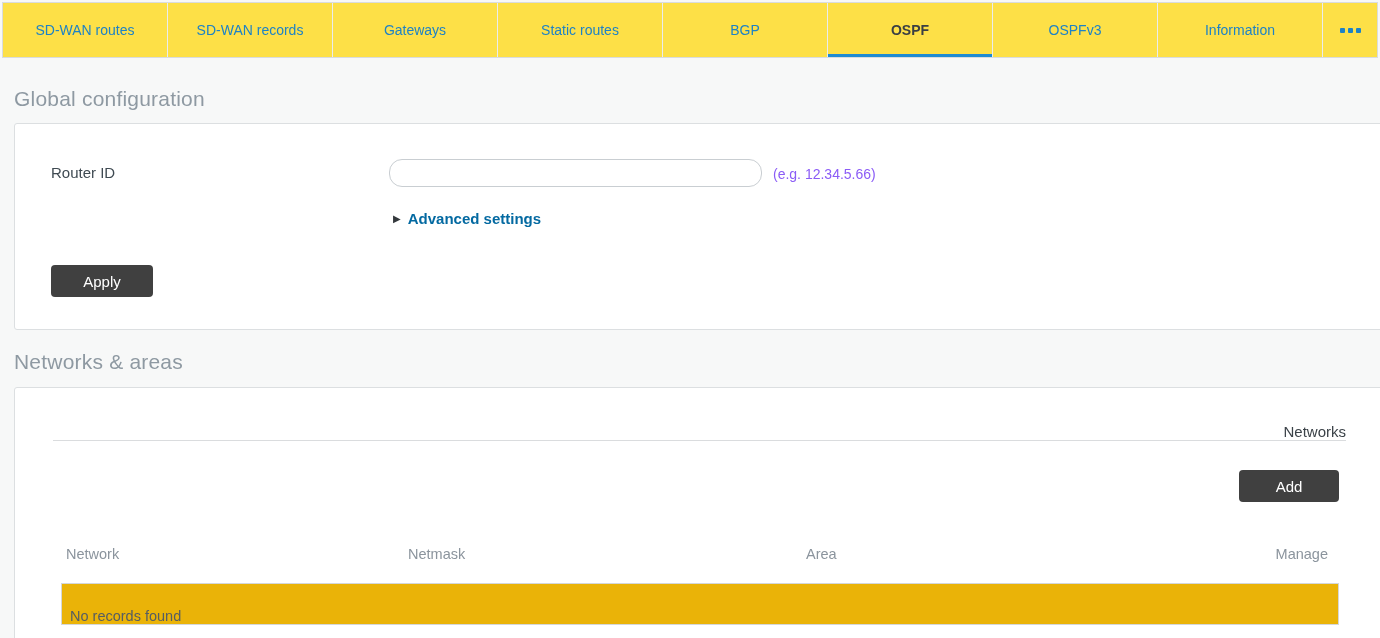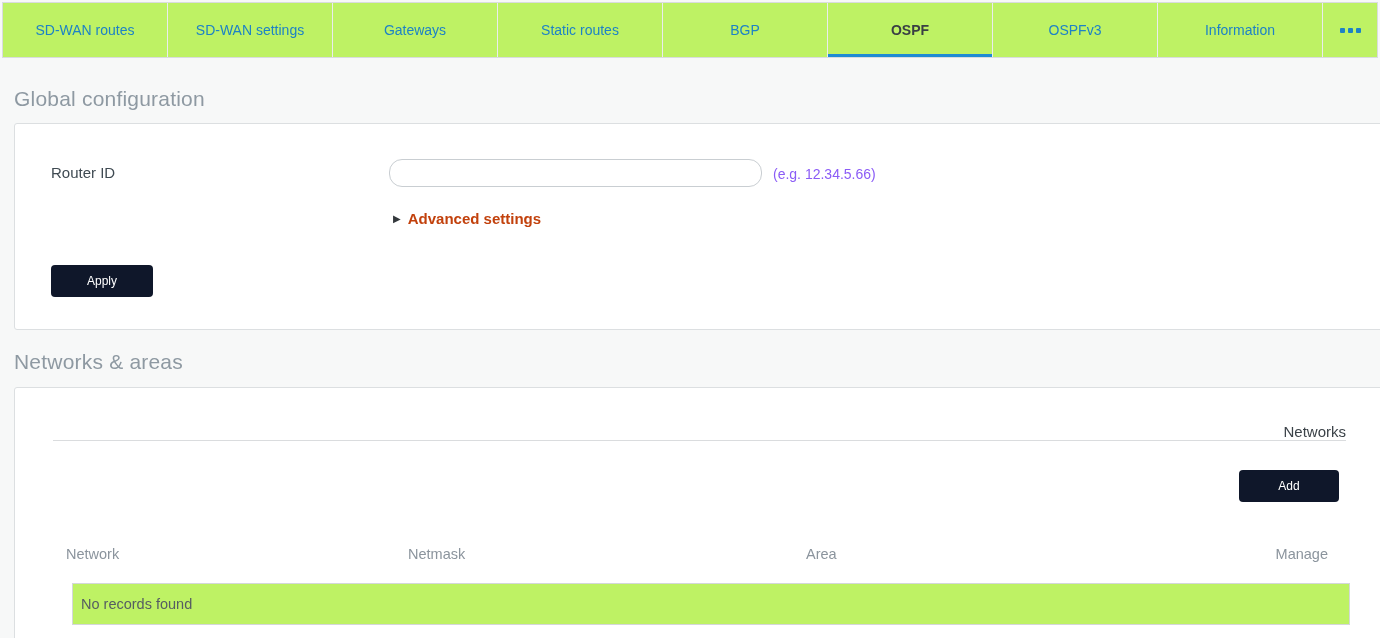--- a/index.html
+++ b/index.html
@@ -6,21 +6,21 @@
   html, body {
     width: 1380px; height: 638px;
     overflow: hidden;
     background: #f7f8f8;
     font-family: "Liberation Sans", sans-serif;
   }
 
   
   .tabbar {
     margin: 2px 2px 0 2px;
-    background: #bef264;
+    background: #fde047;
     border: 1px solid #d9dcde;
     display: flex;
     height: 56px;
     align-items: stretch;
   }
   .tab {
     flex: 1 1 0;
     display: flex;
     align-items: center;
     justify-content: center;
@@ -106,29 +106,29 @@
     cursor: pointer;
   }
   .advanced-caret {
     font-size: 10px;
     color: #33383c;
     margin-right: 7px;
   }
   .advanced-label {
     font-size: 15px;
     font-weight: 700;
-    color: #c2410c;
+    color: #0369a1;
   }
   .btn {
     display: inline-block;
-    background: #0f172a;
+    background: #404040;
     color: #ffffff;
     border: none;
     border-radius: 4px;
-    font-size: 12px;
+    font-size: 15px;
     font-family: "Liberation Sans", sans-serif;
     cursor: pointer;
   }
   .btn-apply {
     margin-top: 38px;
     width: 102px;
     height: 32px;
   }
 
   
@@ -156,39 +156,39 @@
     margin-top: 44px;
     font-size: 14.5px;
     font-weight: 400;
     color: #8b949d;
   }
   .th-network { width: 355px; padding-left: 13px; }
   .th-netmask { width: 398px; }
   .th-area    { flex: 1; }
   .th-manage  { width: 130px; text-align: right; padding-right: 14px; }
   .empty-row {
-    margin-left: 19px;
+    margin-left: 8px;
     margin-top: 21px;
     width: 1278px;
     height: 42px;
     border: 1px solid #d4d7d9;
     display: flex;
-    align-items: center;
+    align-items: flex-end;
     padding-left: 8px;
     font-size: 14.5px;
     color: #565d62;
-    background: #bef264;
+    background: #eab308;
   }
 </style>
 </head>
 <body>
 
 <div class="tabbar">
   <div class="tab">SD-WAN routes</div>
-  <div class="tab">SD-WAN settings</div>
+  <div class="tab">SD-WAN records</div>
   <div class="tab">Gateways</div>
   <div class="tab">Static routes</div>
   <div class="tab">BGP</div>
   <div class="tab active">OSPF</div>
   <div class="tab">OSPFv3</div>
   <div class="tab">Information</div>
   <div class="tab-more">
     <i></i>
       <i></i>
       <i></i>

